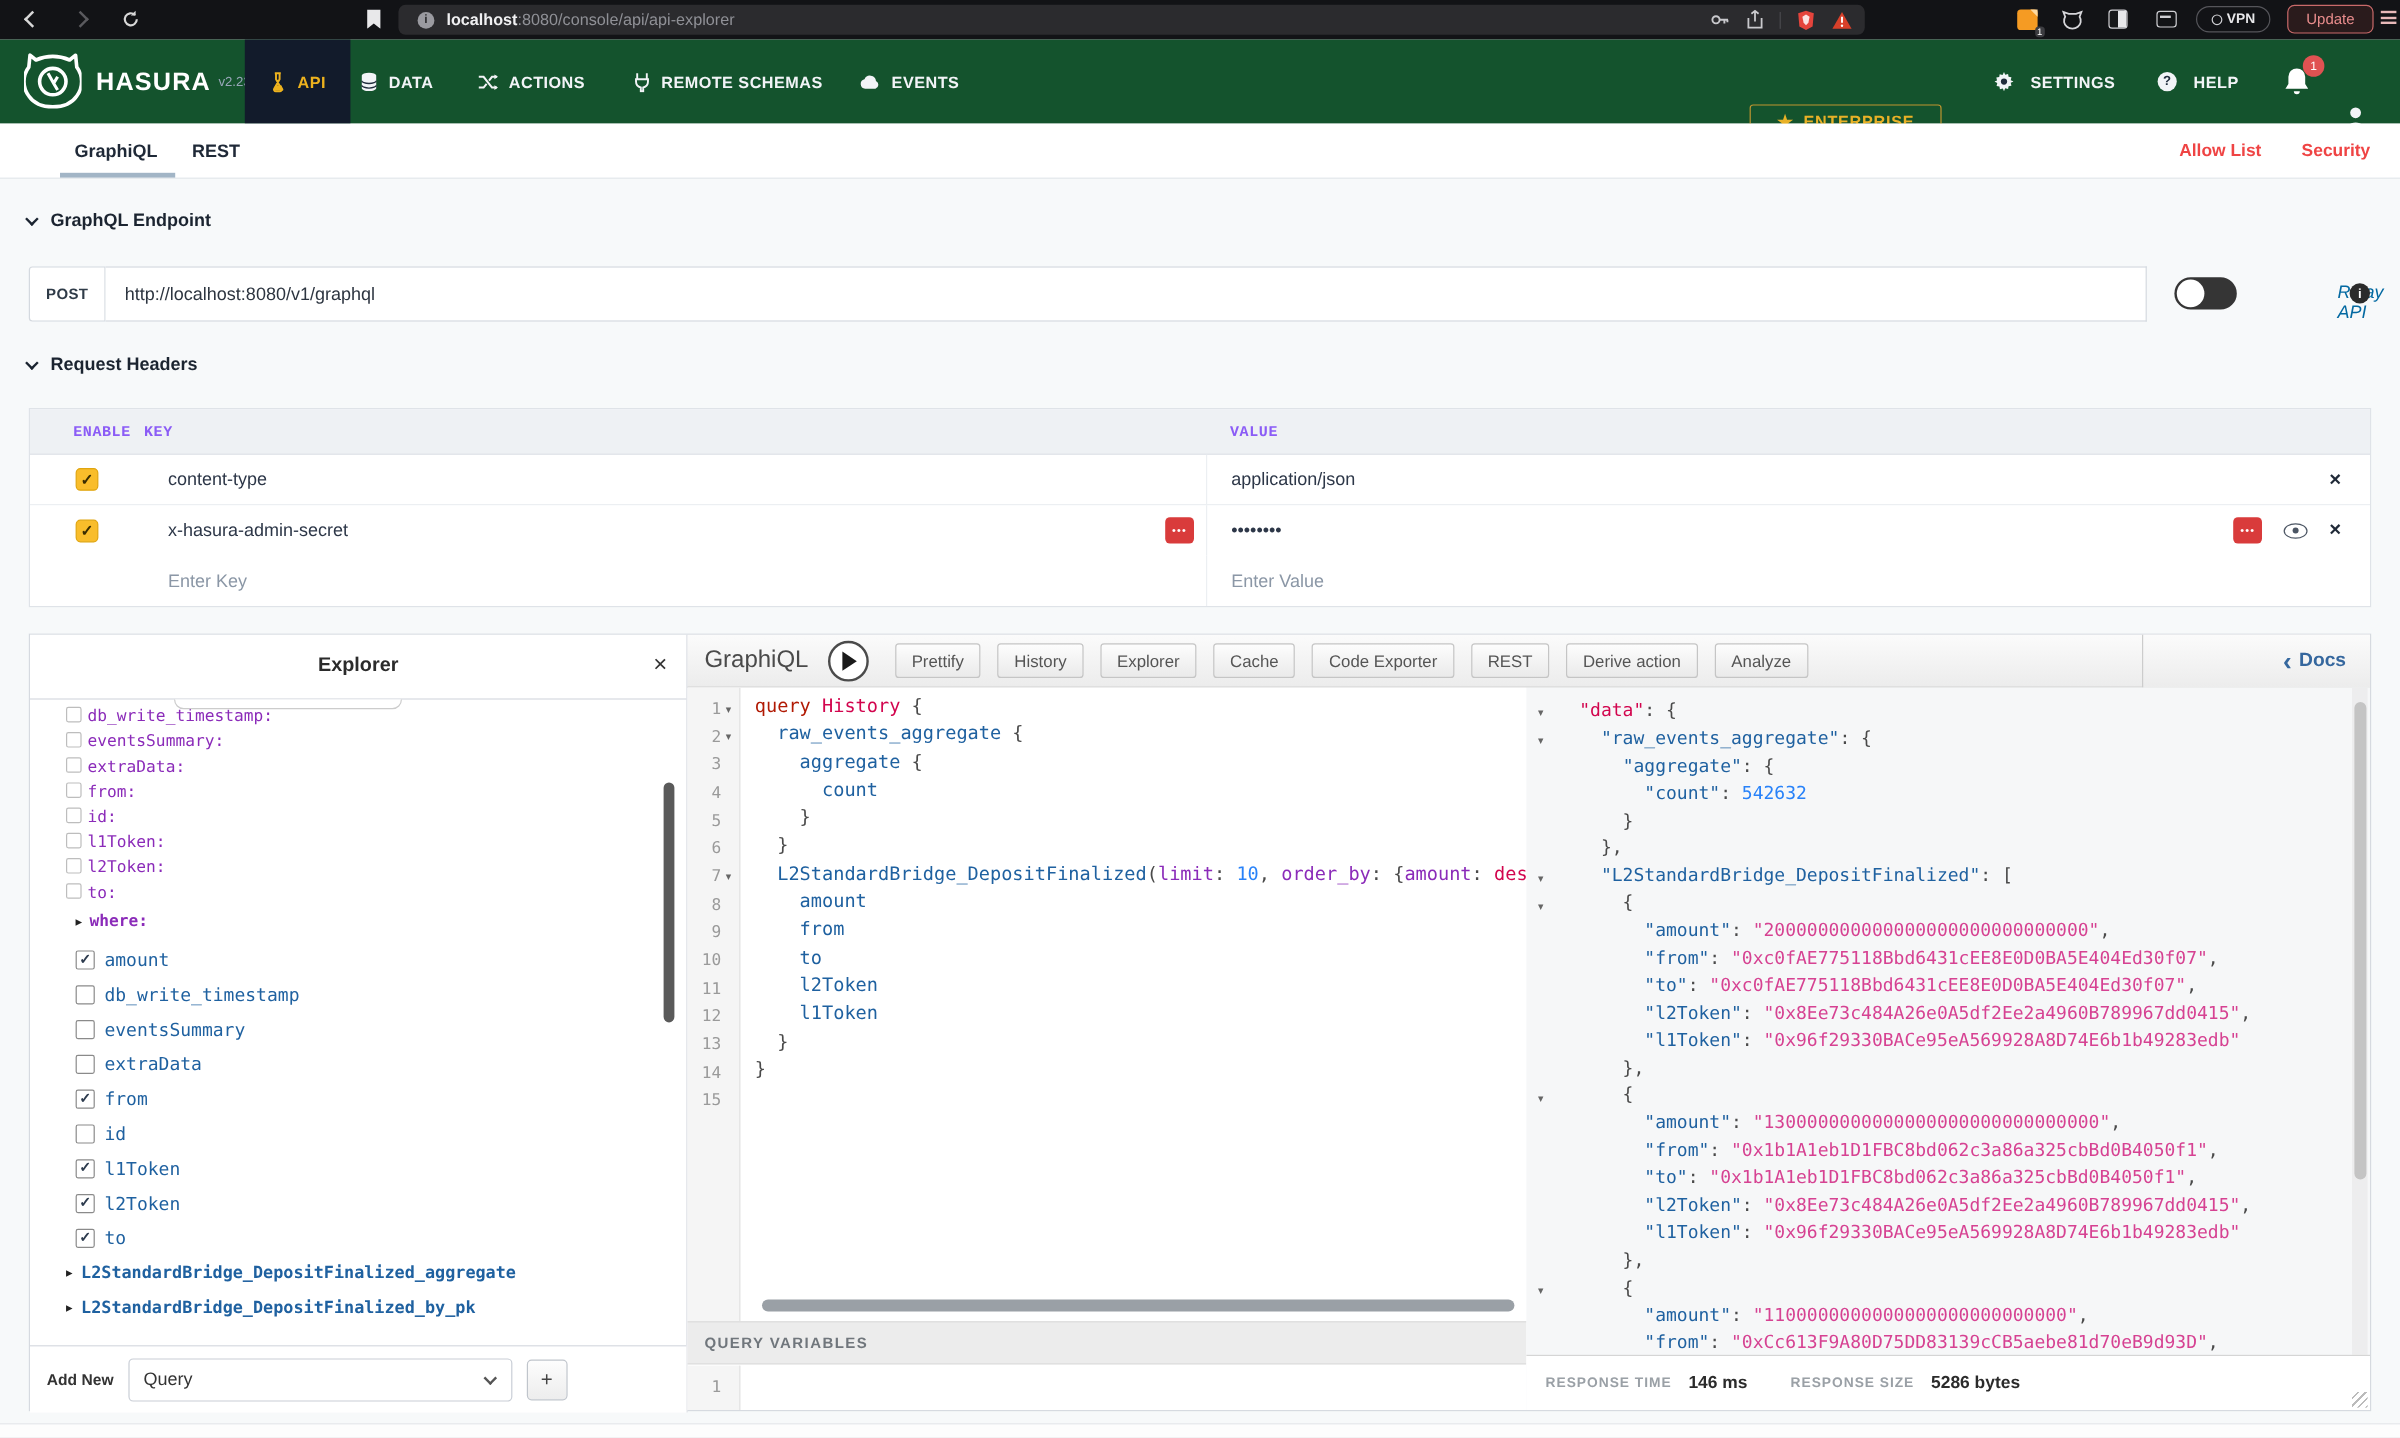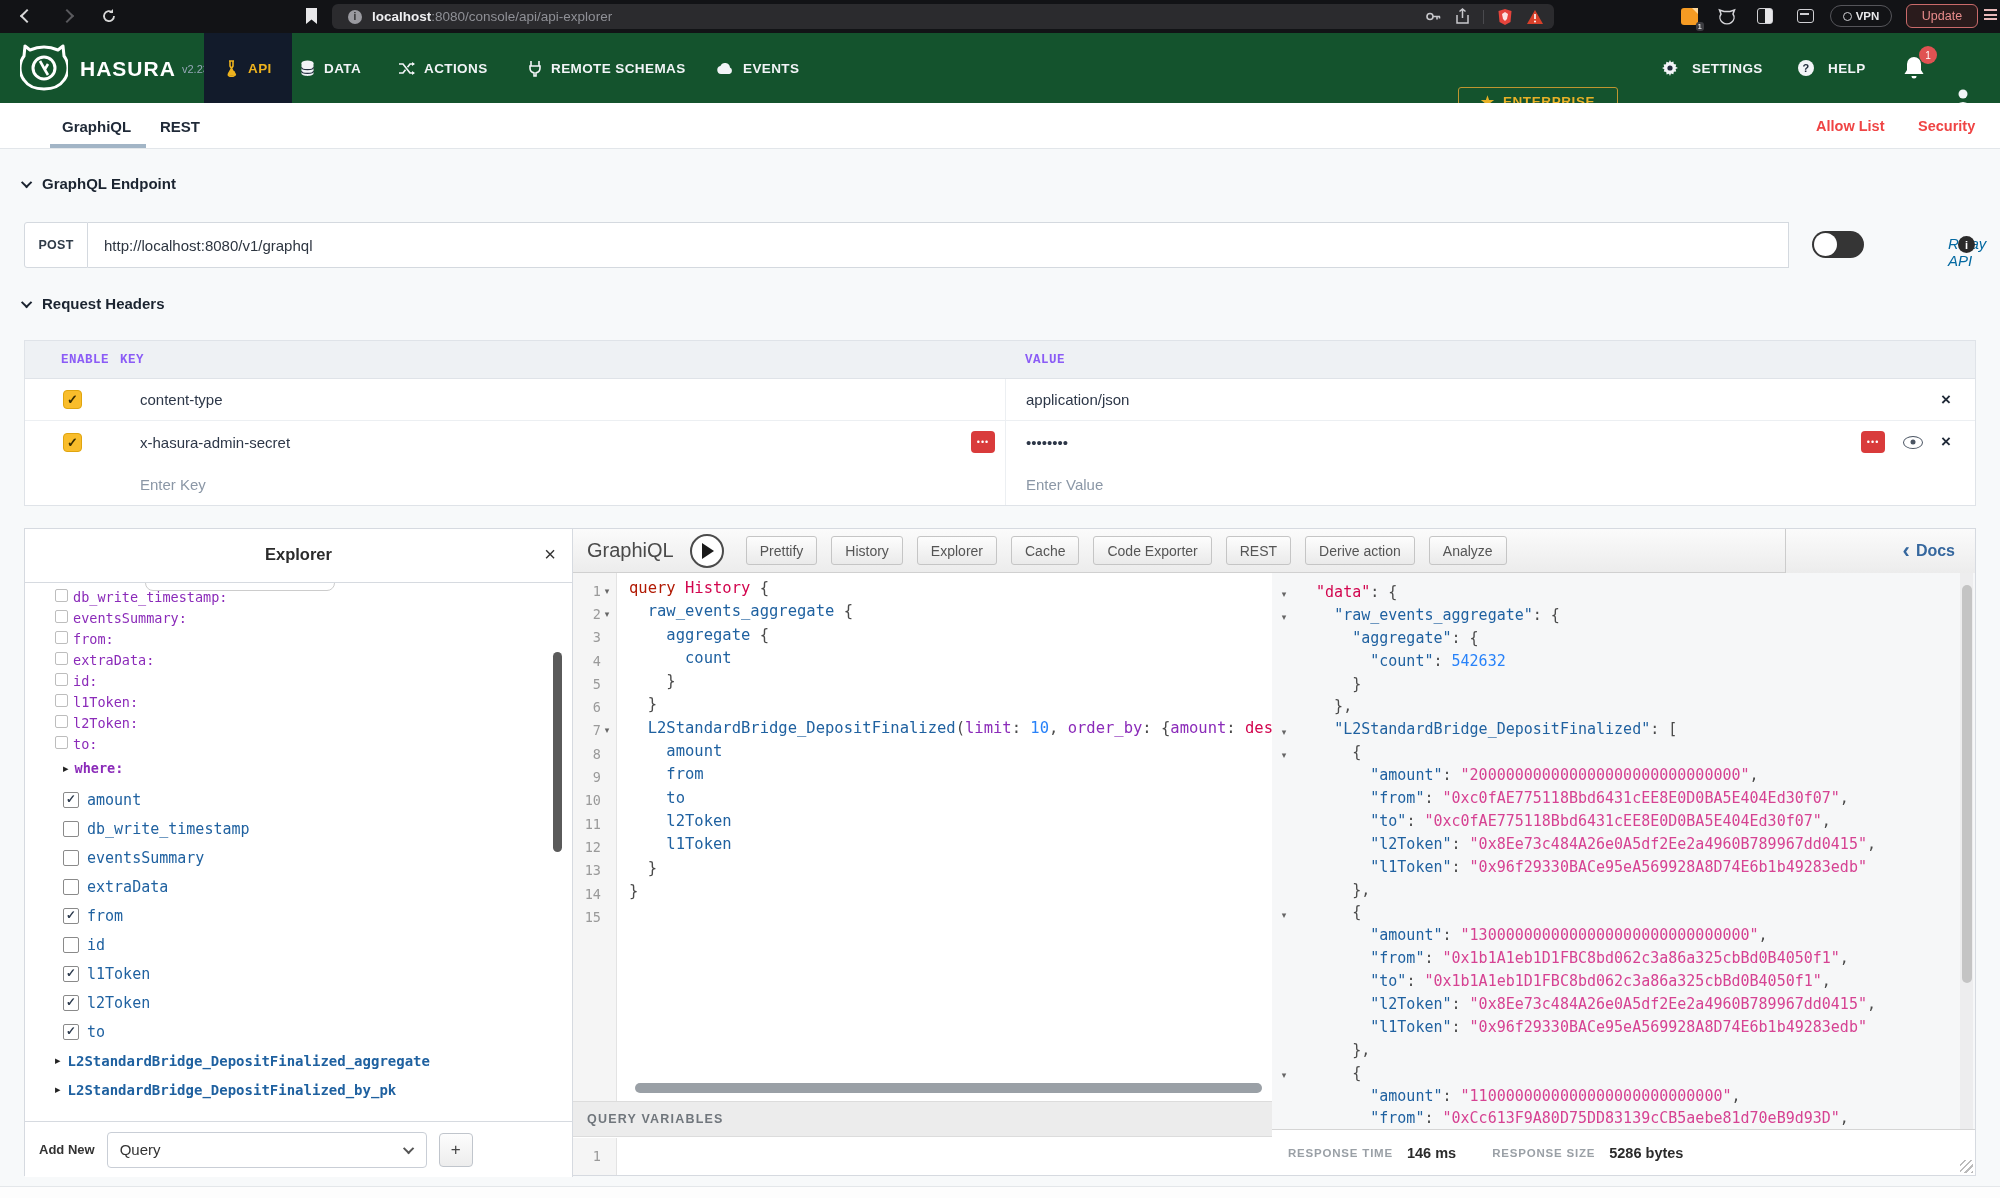--- a/index.html
+++ b/index.html
@@ -398,25 +398,25 @@
             <div class="arg-item">
               <span class="cb-small"></span>
               <span class="arg-label">db_write_timestamp:</span>
             </div>
             <div class="arg-item">
               <span class="cb-small"></span>
               <span class="arg-label">eventsSummary:</span>
             </div>
             <div class="arg-item">
               <span class="cb-small"></span>
-              <span class="arg-label">from:</span>
+              <span class="arg-label">extraData:</span>
             </div>
             <div class="arg-item">
               <span class="cb-small"></span>
-              <span class="arg-label">extraData:</span>
+              <span class="arg-label">from:</span>
             </div>
             <div class="arg-item">
               <span class="cb-small"></span>
               <span class="arg-label">id:</span>
             </div>
             <div class="arg-item">
               <span class="cb-small"></span>
               <span class="arg-label">l1Token:</span>
             </div>
             <div class="arg-item">

